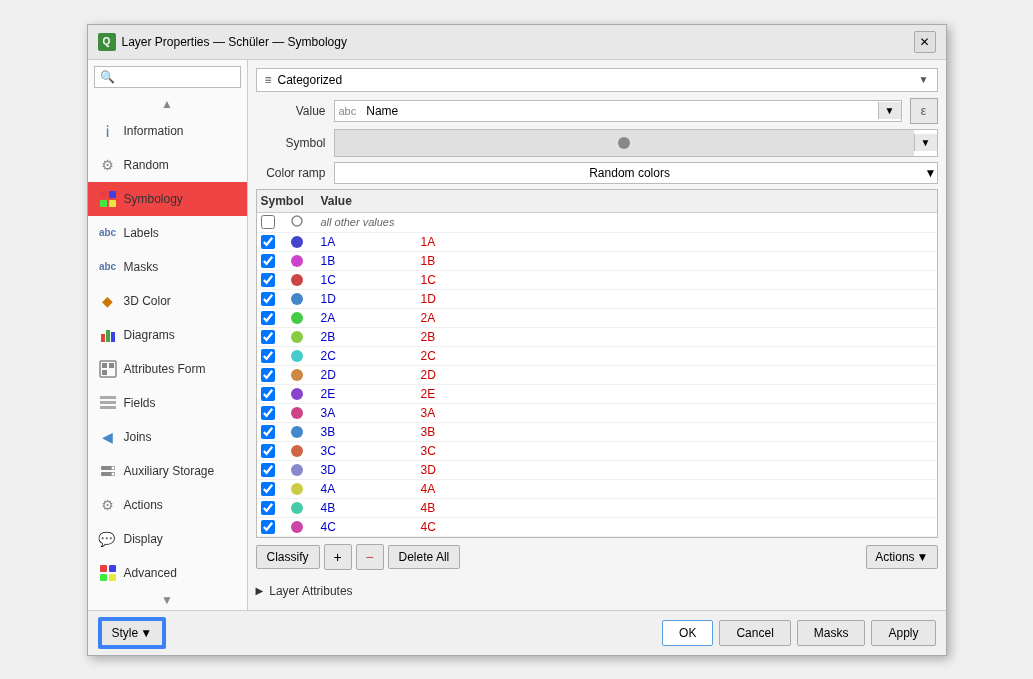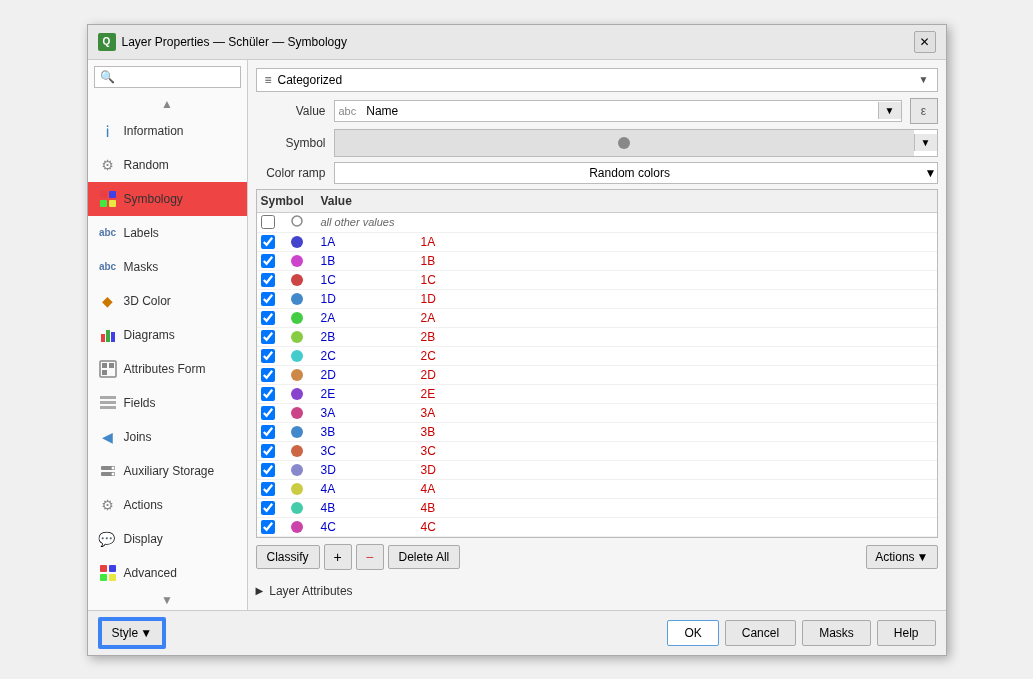--- a/index.html
+++ b/index.html
@@ -643,15 +643,15 @@
 
   <div class="dialog-footer">
     <div class="style-btn">
       <span>Style</span>
       <span>▼</span>
     </div>
     <div class="footer-spacer"></div>
     <button class="ok-btn">OK</button>
     <button class="cancel-btn">Cancel</button>
     <button class="apply-btn">Masks</button>
-    <button class="help-btn">Help</button>
+    <button class="help-btn">Apply</button>
   </div>
 </div>
 
 </body></html>

